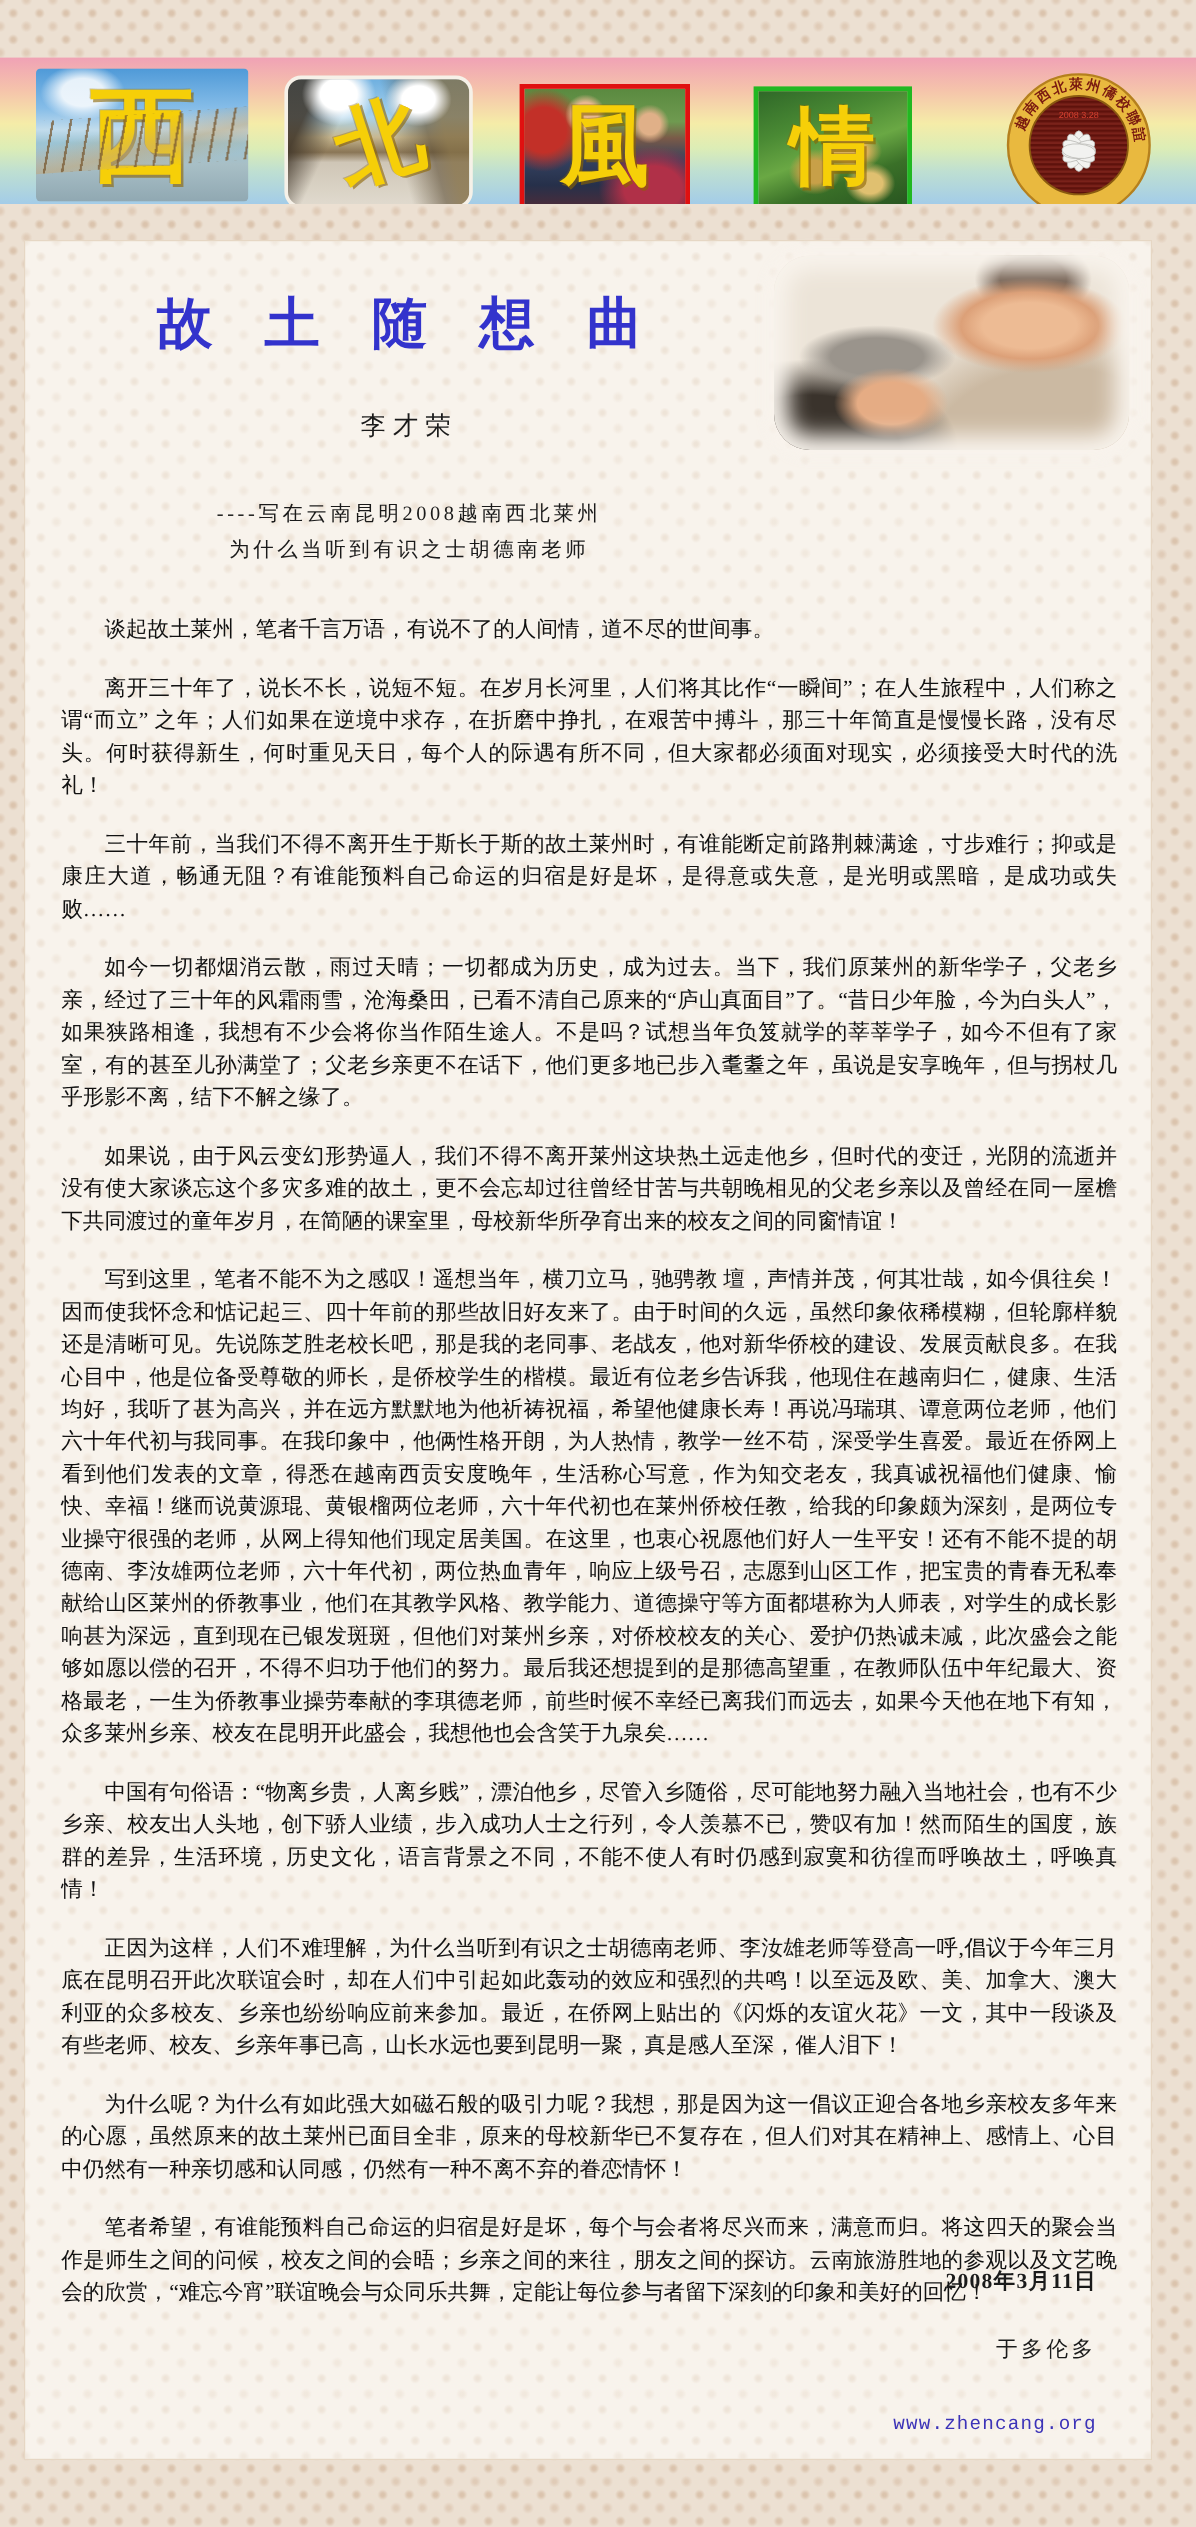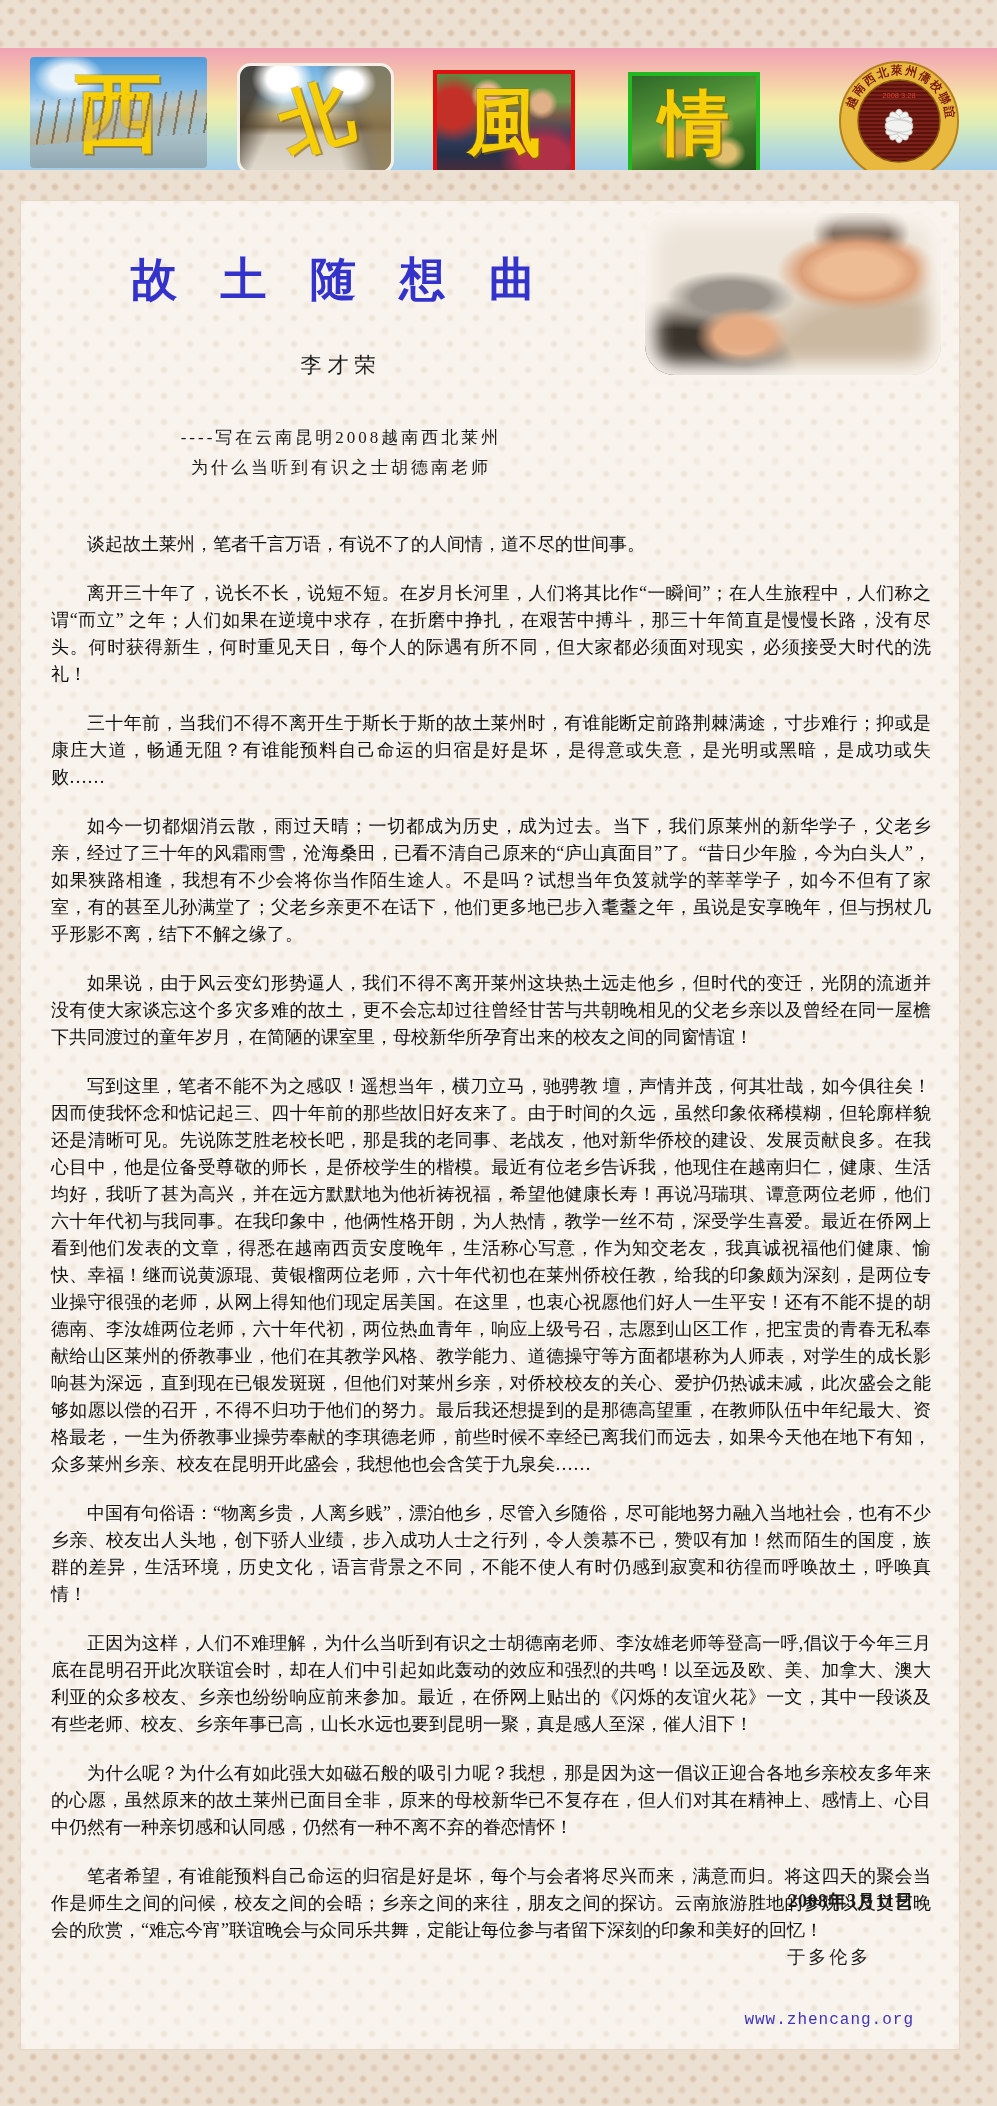--- a/index.html
+++ b/index.html
@@ -60,49 +60,49 @@
     margin:30px 37px 58px 20px;
     height:1848px;
     background-color:#f8f3ec;
     background-image:
       radial-gradient(circle, rgba(200,168,136,.20) 1.5px, rgba(200,168,136,0) 4.5px),
       radial-gradient(circle, rgba(200,168,136,.14) 1.5px, rgba(200,168,136,0) 5px);
     background-size:26px 26px,26px 26px;
     background-position:0 0,13px 13px;
     border:1px solid #e6d7c4;
   }
-  .head-col{width:640px;padding-top:48px;text-align:center;}
+  .head-col{width:640px;padding-top:38px;text-align:center;}
   .title{
     font-size:46px;font-weight:bold;color:#3333cc;
     letter-spacing:16px;white-space:nowrap;
   }
   .author{margin-top:40px;font-size:21px;color:#1a1a1a;letter-spacing:6px;}
   .subtitle{margin-top:44px;font-size:17px;line-height:30px;color:#1a1a1a;letter-spacing:3px;}
   .couple-photo{
     position:absolute;top:12px;right:18px;width:296px;height:162px;
     border-radius:30px;
     background:
       radial-gradient(ellipse at 72% 36%, #edbb94 0 13%, #dca078 19%, rgba(220,160,120,0) 27%),
       radial-gradient(ellipse at 33% 76%, #e5ac84 0 10%, rgba(229,172,132,0) 17%),
       radial-gradient(ellipse at 73% 12%, #6a5648 0 9%, rgba(106,86,72,0) 16%),
       radial-gradient(ellipse at 29% 52%, #9a948c 0 13%, rgba(154,148,140,0) 22%),
       radial-gradient(ellipse at 10% 100%, #3a332c 0 20%, rgba(58,51,44,0) 33%),
       radial-gradient(ellipse at 80% 105%, #cbb9a2 0 32%, rgba(203,185,162,0) 48%),
       #ece4d8;
     box-shadow:inset 0 0 18px 12px #f8f3ec, 0 0 10px 6px rgba(248,243,236,.9);
   }
-  .article{margin:48px 28px 0 30px;}
+  .article{margin:38px 28px 0 30px;}
   .article p{
     font-size:18px;line-height:27px;color:#111;
     text-indent:2em;margin:0 0 22px 0;text-align:justify;
     font-family:"Liberation Serif","DejaVu Serif",serif;
   }
   .footer{position:absolute;right:45px;bottom:20px;text-align:right;}
   .footer .date{font-size:18px;color:#1a1a1a;letter-spacing:1px;font-weight:bold;}
-  .footer .place{font-size:18px;color:#1a1a1a;margin-top:32px;letter-spacing:3px;text-align:center;}
+  .footer .place{font-size:18px;color:#1a1a1a;margin-top:32px;letter-spacing:3px;}
   .footer .site{font-size:16px;margin-top:42px;font-family:"Liberation Mono","DejaVu Sans Mono",monospace;}
   .footer .site a{color:#3c33b8;text-decoration:none;letter-spacing:1px;margin-top:17px;}
 </style>
 </head>
 <body>
 
 <div class="top-strip"></div>
 
 <div class="banner">
   <div class="bphoto photo1">

